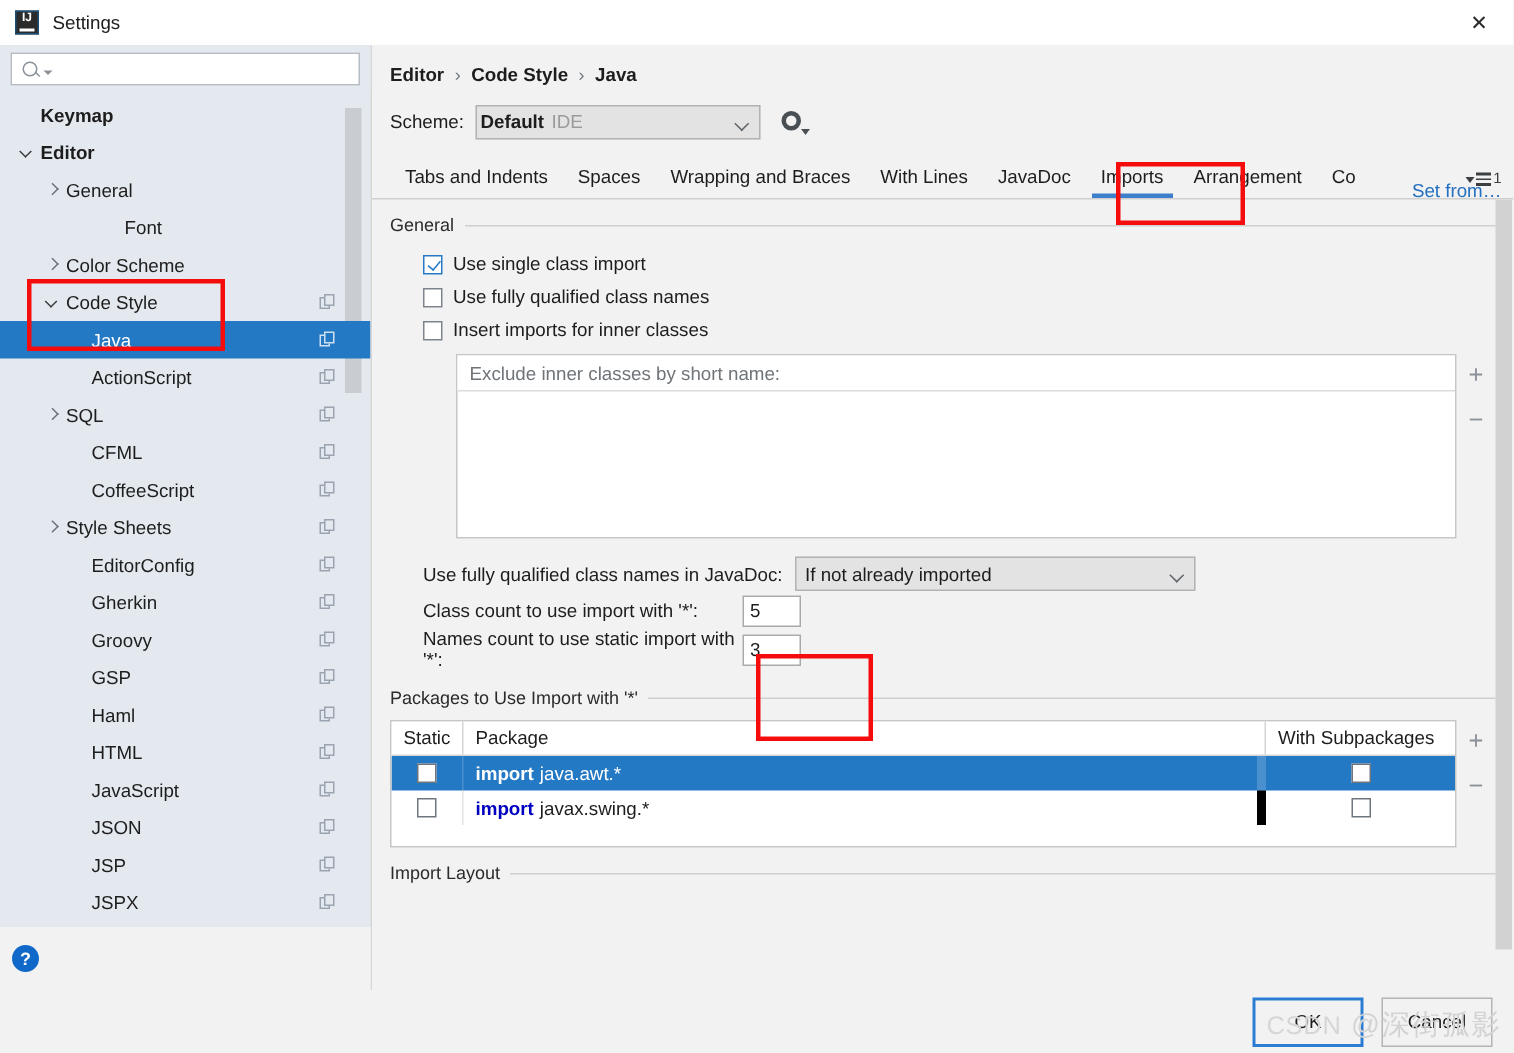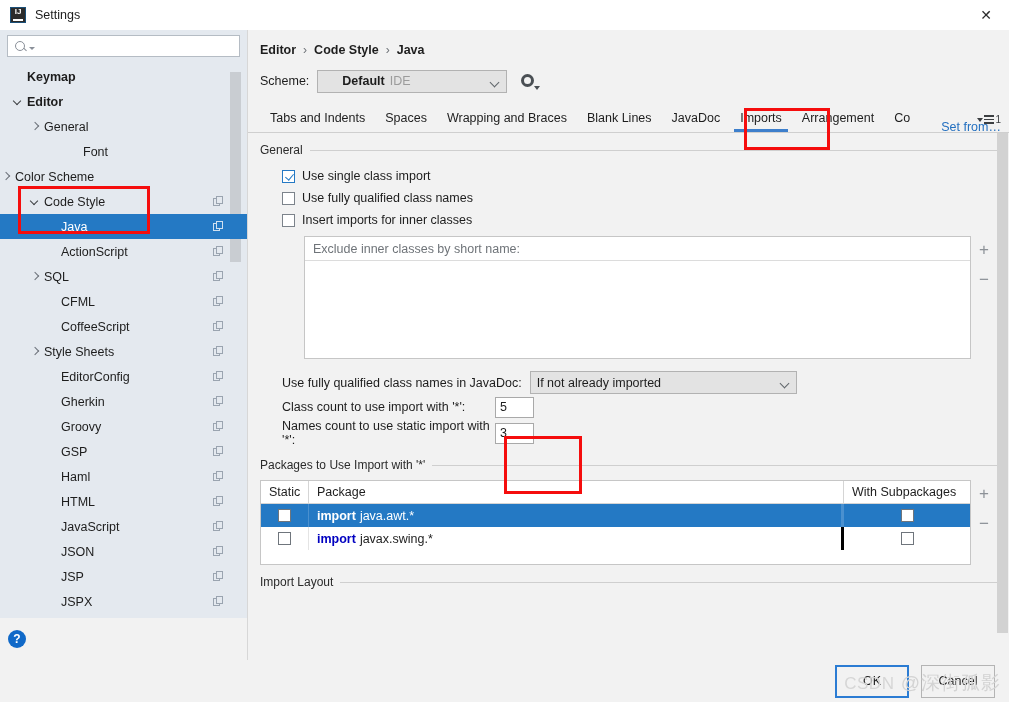--- a/index.html
+++ b/index.html
@@ -246,21 +246,21 @@
     display: flex;
     align-items: center;
     height: 24px;
   }
   .scheme-label { font-size: 12.5px; margin-right: 8px; }
   .scheme-select {
     width: 190px; height: 23px;
     background: #e3e3e3;
     border: 1px solid #b2b2b2;
     display: flex; align-items: center;
-    padding: 0 24px;
+    padding: 0 2px;
     position: relative;
   }
   .scheme-name { font-weight: bold; font-size: 12.5px; }
   .scheme-sub { color: #9b9b9b; font-size: 12.5px; margin-left: 5px; }
   .sel-caret {
     position: absolute;
     right: 8px; top: 8px;
     width: 7px; height: 7px;
     border-right: 1.4px solid #61666b;
     border-bottom: 1.4px solid #61666b;
@@ -499,21 +499,21 @@
   }
   .pkg-head > div { display: flex; align-items: center; padding-left: 8px; }
   .col-static { width: 48px; flex: 0 0 48px; border-right: 1px solid #d5d5d5; }
   .col-pkg { flex: 1; border-right: 1px solid #d5d5d5; }
   .col-sub { width: 126px; flex: 0 0 126px; }
   .pkg-row { display: flex; height: 23px; font-size: 12.5px; }
   .pkg-row.selected { background: #2479c4; color: #ffffff; }
   .pkg-row > div { display: flex; align-items: center; }
   .pkg-row .col-static { justify-content: center; border-right: 1px solid #e4e4e4; padding-left: 0; }
   .pkg-row.selected .col-static { border-right-color: #4a90cf; }
-  .pkg-row .col-pkg { padding-left: 8px; border-right: 3px solid #000000; }
+  .pkg-row .col-pkg { padding-left: 8px; border-right: 6px solid #000000; }
   .pkg-row.selected .col-pkg { border-right-color: #4a90cf; }
   .pkg-row .col-sub { justify-content: center; }
   .kw { color: #0000c0; font-weight: bold; margin-right: 4px; }
   .pkg-row.selected .kw { color: #ffffff; }
   .cb-sm {
     width: 13px; height: 13px;
     border: 1px solid #6f757c;
     background: #ffffff;
   }
 
@@ -619,21 +619,21 @@
             <span class="tree-label bold">Editor</span>
           </div>
           <div class="tree-row" style="padding-left: 29px;">
             <span class="tree-arrow right"></span>
             <span class="tree-label">General</span>
           </div>
           <div class="tree-row" style="padding-left: 68px;">
             <span class="tree-arrow"></span>
             <span class="tree-label">Font</span>
           </div>
-          <div class="tree-row" style="">
+          <div class="tree-row" style="padding-left: 29px;">
             <span class="tree-arrow right"></span>
             <span class="tree-label">Color Scheme</span>
           </div>
           <div class="tree-row" style="padding-left: 29px;">
             <span class="tree-arrow down"></span>
             <span class="tree-label">Code Style</span>
             <span class="copy-icon">
               <i class="a"></i>
               <i class="b"></i>
             </span>
@@ -802,21 +802,21 @@
         <div class="tab">
             <span>Tabs and Indents</span>
           </div>
           <div class="tab">
             <span>Spaces</span>
           </div>
           <div class="tab">
             <span>Wrapping and Braces</span>
           </div>
           <div class="tab">
-            <span>Blank Lines</span>
+            <span>With Lines</span>
           </div>
           <div class="tab">
             <span>JavaDoc</span>
           </div>
           <div class="tab active">
             <span>Imports</span>
           </div>
           <div class="tab">
             <span>Arrangement</span>
           </div>

